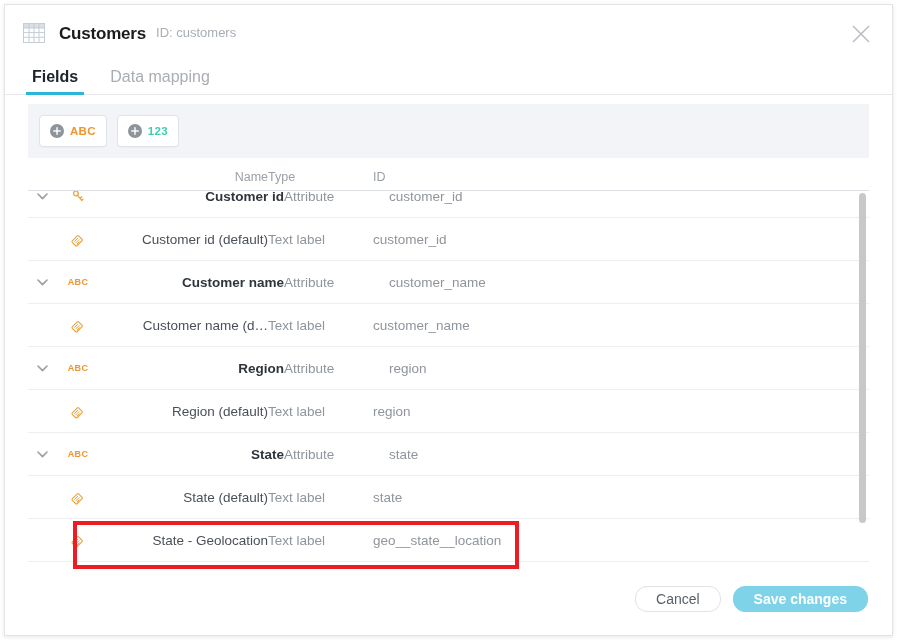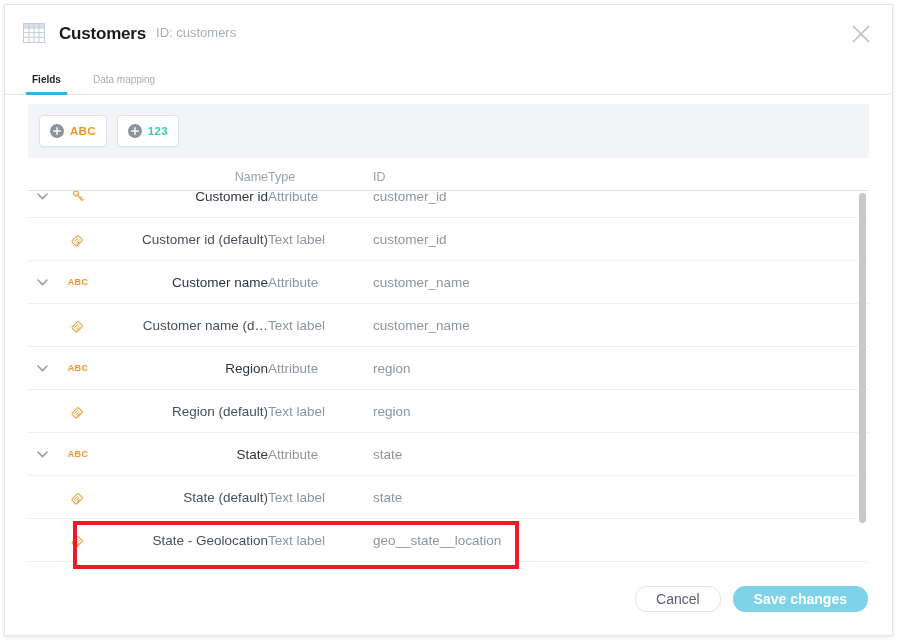--- a/index.html
+++ b/index.html
@@ -68,21 +68,21 @@
   .tabs {
     height: 34px;
     flex: 0 0 34px;
     display: flex;
     align-items: flex-end;
     padding-left: 23px;
     border-bottom: 1px solid #e6e8ea;
     position: relative;
   }
   .tab {
-    font-size: 10px;
+    font-size: 16px;
     color: #a9aeb4;
     padding: 0 4px 9px 4px;
     margin-right: 24px;
     cursor: pointer;
     position: relative;
     line-height: 1;
     margin-top: 15px;
   }
   .tab.active {
     color: #20252b;
@@ -160,21 +160,21 @@
   }
   .row.highlight { border-bottom-color: #eceef0; }
 
   .cell { flex: 0 0 auto; }
   .c-caret { width: 36px; display: flex; align-items: center; justify-content: flex-start; padding-left: 9px; }
   .c-icon  { width: 28px; display: flex; align-items: center; justify-content: center; }
   .c-name  { width: 176px; font-size: 13.5px; color: #4a5059; padding-left: 9px; overflow: hidden; white-space: nowrap; text-align: right; }
   .c-type  { width: 105px; font-size: 13.5px; color: #8f959c; }
   .c-id    { flex: 1 1 auto; font-size: 13.5px; color: #8f959c; }
 
-  .row.group .c-name { font-weight: normal; color: #30353c; }
+  .row.group .c-name { font-weight: bold; color: #30353c; margin-left: 16px; }
   .row.group .c-name { padding-left: 7px; }
 
   .caret { width: 11px; height: 7px; display: block; }
   .tag-icon { width: 15px; height: 15px; display: block; }
   .key-icon { width: 15px; height: 15px; display: block; }
   .abc-badge {
     font-size: 9px;
     font-weight: bold;
     color: #f0952c;
     letter-spacing: 0.4px;

